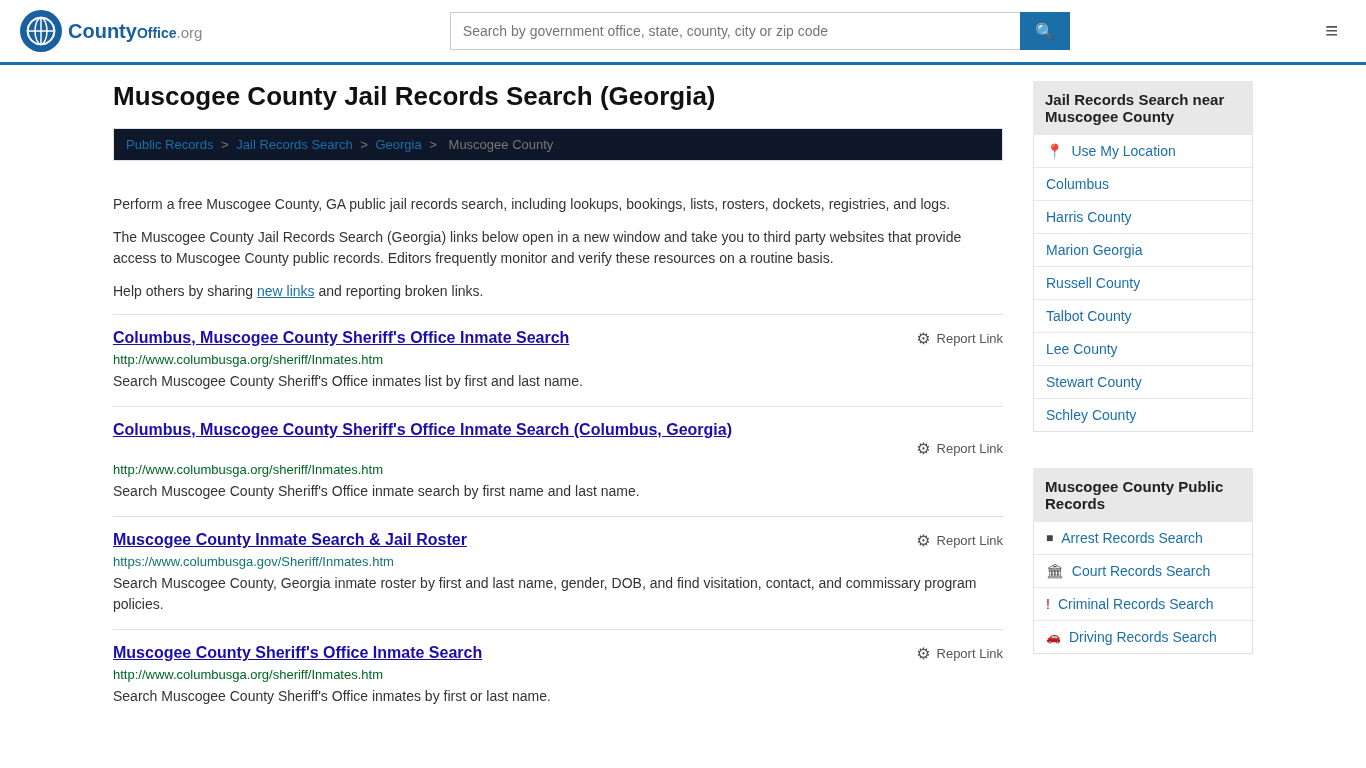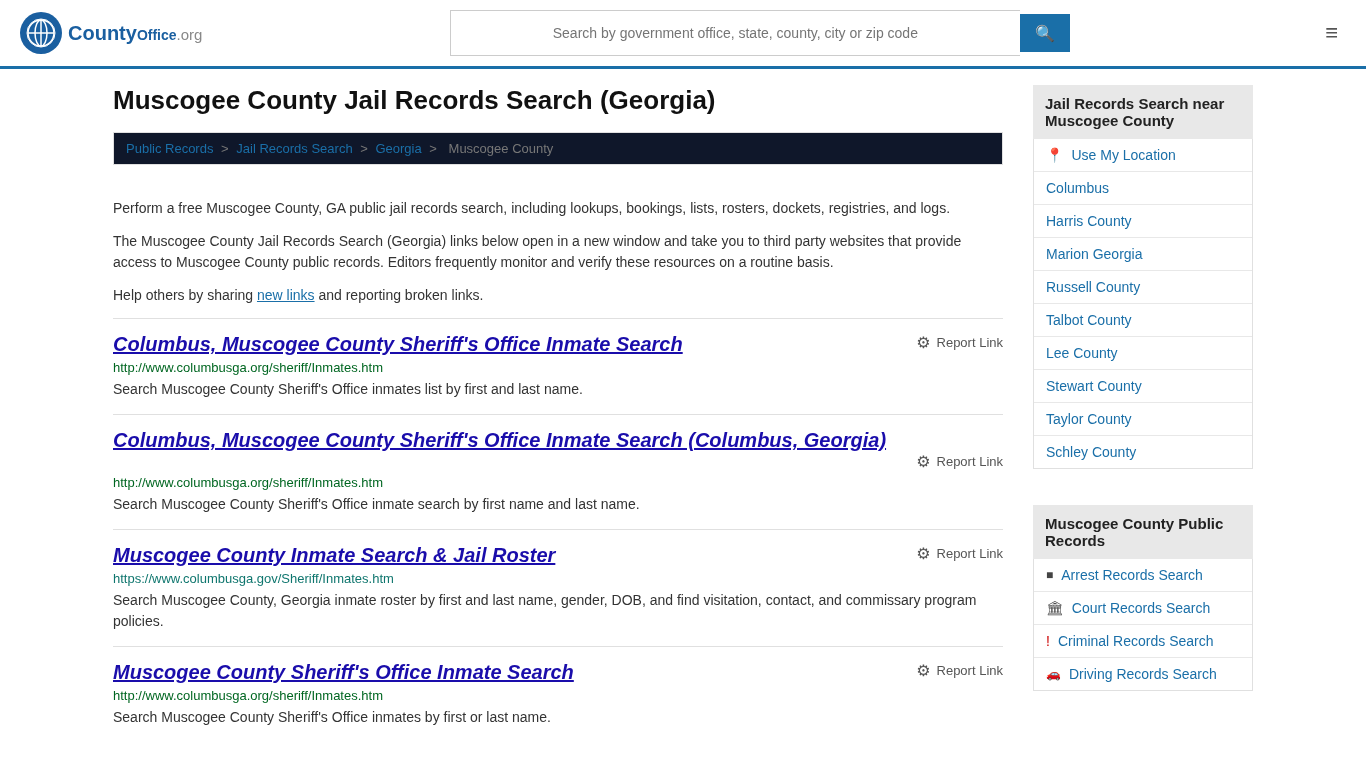--- a/index.html
+++ b/index.html
@@ -44,27 +44,26 @@
     }
     #search-area {
       display: flex;
       align-items: center;
       flex: 1;
       max-width: 620px;
       margin: 0 30px;
     }
     #search-input {
       flex: 1;
-      padding: 8px 28px;
+      padding: 8px 12px;
       border: 1px solid #ccc;
       border-right: none;
       font-size: 14px;
       outline: none;
-      height: 46px;
-      text-align: center;
+      height: 38px;
     }
     #search-button {
       background: #1a6fa8;
       border: 1px solid #1a6fa8;
       color: #fff;
       padding: 8px 14px;
       cursor: pointer;
       height: 38px;
       font-size: 16px;
     }
@@ -128,26 +127,25 @@
     .result-item {
       border-top: 1px solid #e0e0e0;
       padding: 14px 0;
     }
     .result-header {
       display: flex;
       justify-content: space-between;
       align-items: flex-start;
     }
     .result-title a {
-      font-size: 20px;
+      font-size: 16px;
       font-weight: bold;
       color: #1a0dab;
       text-decoration: underline;
       cursor: pointer;
-      font-style: italic;
     }
     .report-link {
       display: flex;
       align-items: center;
       gap: 6px;
       color: #555;
       font-size: 13px;
       cursor: pointer;
       white-space: nowrap;
       margin-left: 10px;
@@ -348,23 +346,20 @@
         <div class="sidebar-list-item">
           <a href="#">Talbot County</a>
         </div>
         <div class="sidebar-list-item">
           <a href="#">Lee County</a>
         </div>
         <div class="sidebar-list-item">
           <a href="#">Stewart County</a>
         </div>
         <div class="sidebar-list-item">
-          <a href="#">Taylor County</a>
-        </div>
-        <div class="sidebar-list-item">
           <a href="#">Schley County</a>
         </div>
       </div>
     </div>
 
     <div class="sidebar-section">
       <div class="sidebar-header">Muscogee County Public Records</div>
       <div class="sidebar-list">
 
         <div class="sidebar-list-item">

